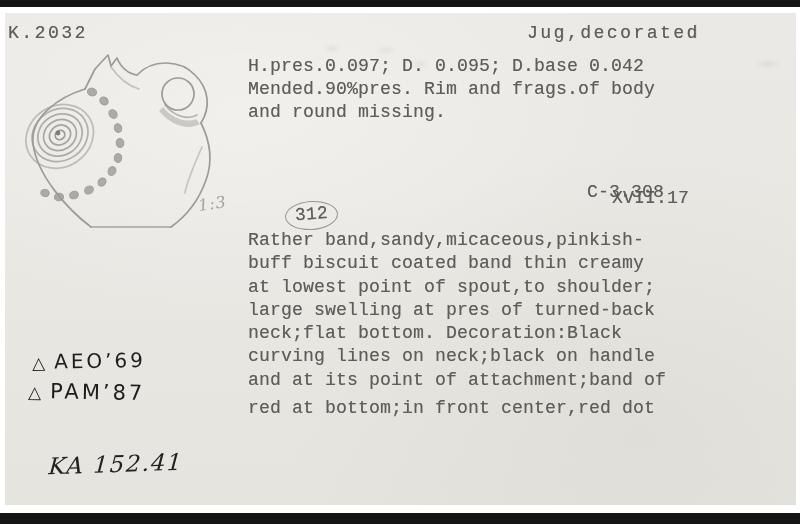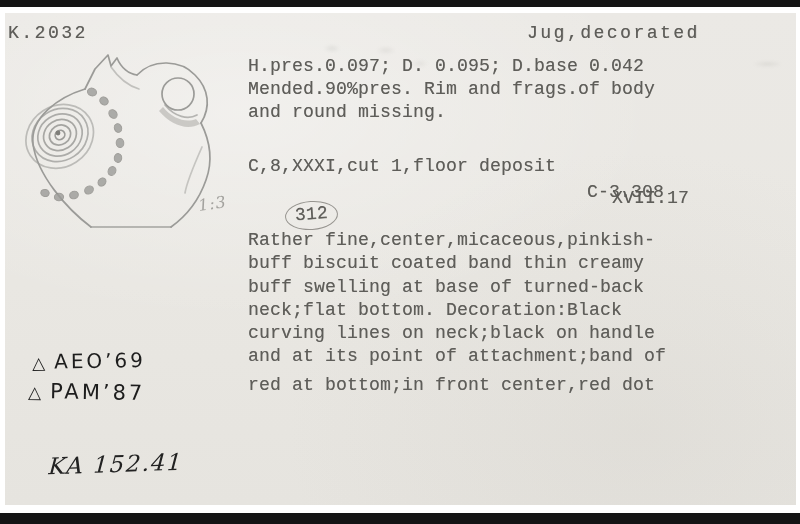--- a/index.html
+++ b/index.html
@@ -123,31 +123,31 @@
       </g>
     </svg>
   </div>
 
   <div class="pencil-note" style="left:193px;top:181px;">1:3</div>
 
   <div class="typed" style="left:243px;top:42px;">H.pres.0.097; D. 0.095; D.base 0.042</div>
   <div class="typed" style="left:243px;top:65px;">Mended.90%pres. Rim and frags.of body</div>
   <div class="typed" style="left:243px;top:88px;">and round missing.</div>
 
-  <div class="typed" style="left:243px;top:142px;">C,8,XXXI,cut 1,floor deposit</div>
   <div class="typed" style="left:607px;top:142px;margin-top:32px;">XVII.17</div>
   <div class="typed" style="left:236px;top:165px;">
     <span class="circled">312</span>
   </div>
   <div class="typed" style="left:582px;top:168px;">C-3.308</div>
 
   <div style="position:absolute;left:243px;top:216px;">
-    <div class="typed desc-line" style="position:static;">Rather fine,center,micaceous,pinkish-</div>
+    <div class="typed desc-line" style="position:static;">Rather band,sandy,micaceous,pinkish-</div>
     <div class="typed desc-line" style="position:static;">buff biscuit coated band thin creamy</div>
-    <div class="typed desc-line" style="position:static;">buff swelling at base of turned-back</div>
+    <div class="typed desc-line" style="position:static;">at lowest point of spout,to shoulder;</div>
+    <div class="typed desc-line" style="position:static;">large swelling at pres of turned-back</div>
     <div class="typed desc-line" style="position:static;">neck;flat bottom. Decoration:Black</div>
     <div class="typed desc-line" style="position:static;">curving lines on neck;black on handle</div>
     <div class="typed desc-line" style="position:static;">and at its point of attachment;band of</div>
     <div class="typed desc-line gap-before" style="position:static;">red at bottom;in front center,red dot</div>
   </div>
 
   <div class="hand" style="left:27px;top:336px;transform:rotate(-1deg);">
     <span class="tri">△</span><span>AEO’69</span>
   </div>
   <div class="hand" style="left:23px;top:367px;transform:rotate(1deg);font-size:21px;">

